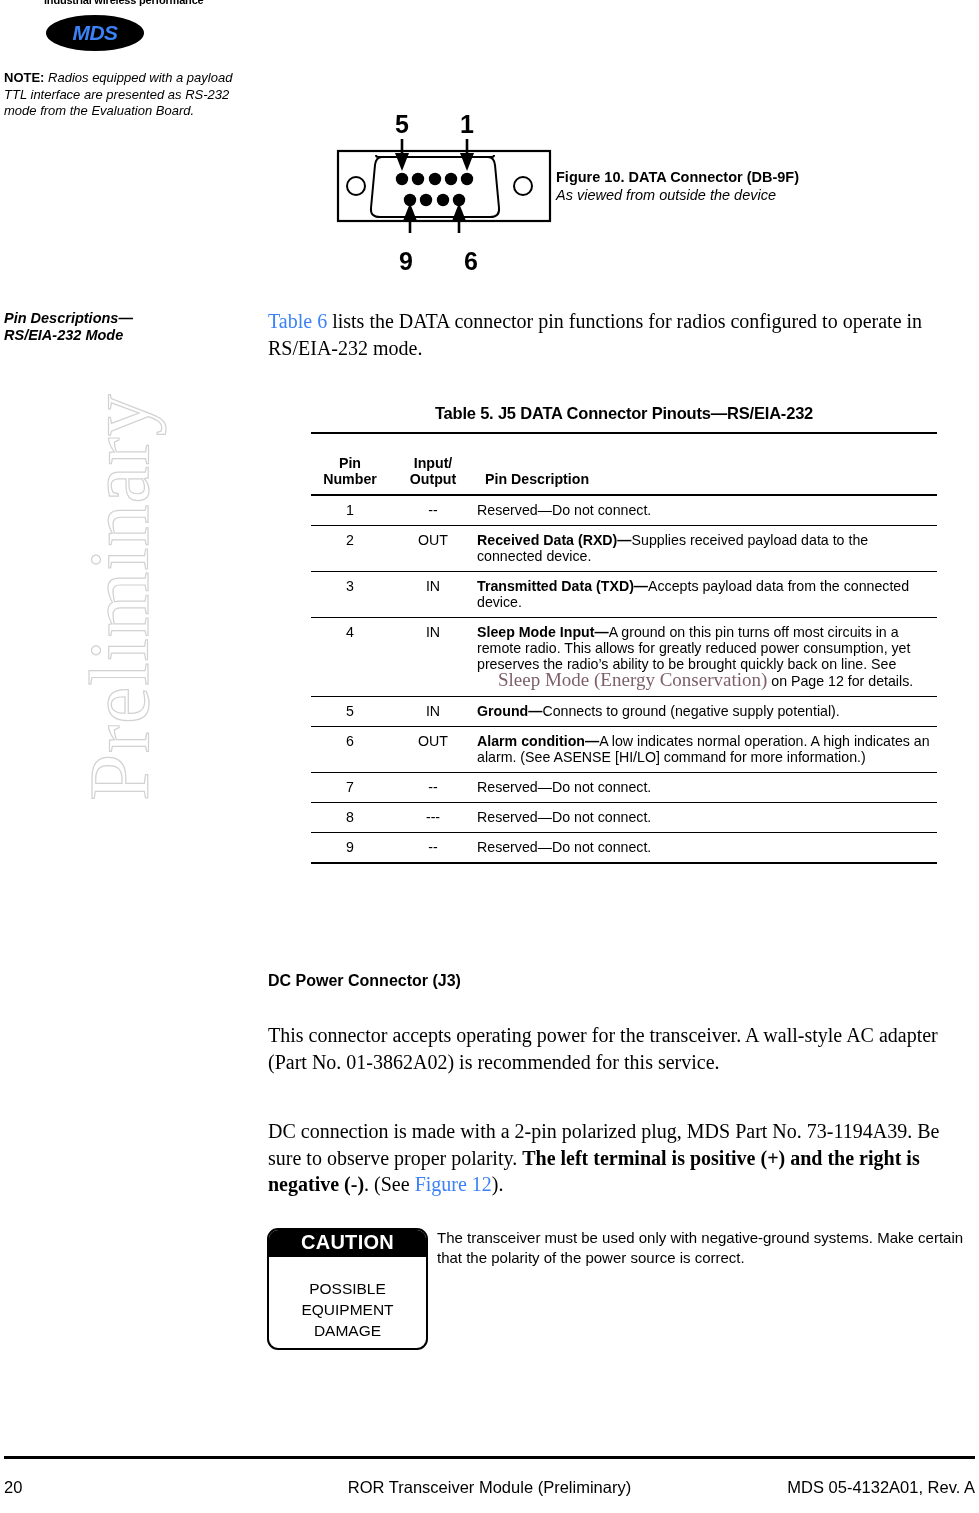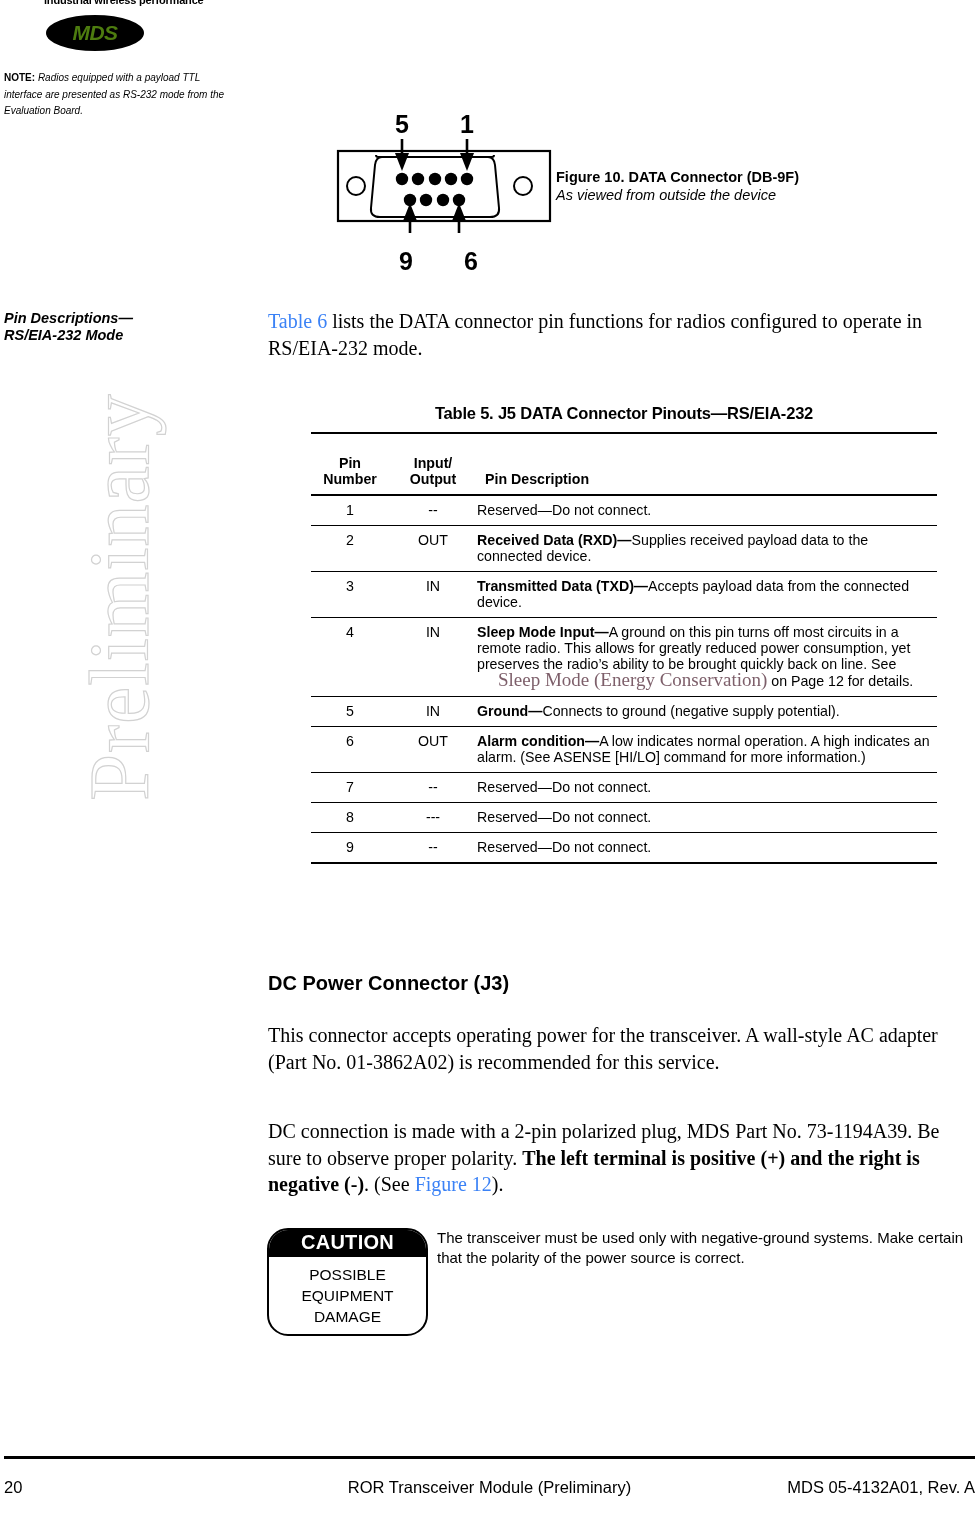--- a/index.html
+++ b/index.html
@@ -40,36 +40,36 @@
     inset: 0;
     background: #000;
     border-radius: 50%;
   }
   #mds-logo .word {
     position: absolute;
     inset: 0;
     display: flex;
     align-items: center;
     justify-content: center;
-    color: #4d7c0f;
+    color: #3b82f6;
     font-family: "Liberation Sans", sans-serif;
     font-weight: bold;
     font-style: italic;
     font-size: 21px;
     letter-spacing: -0.5px;
     padding-bottom: 1px;
   }
 
   
   #note-block {
     position: absolute;
     left: 4px;
     top: 70px;
     width: 235px;
-    font-size: 10px;
+    font-size: 13px;
     line-height: 16.5px;
     font-style: italic;
     font-family: "Liberation Sans", sans-serif;
   }
   #note-block .note-label {
     font-weight: bold;
     font-style: normal;
   }
 
   
@@ -190,52 +190,52 @@
     margin-left: 21px;
   }
 
   
   #dc-heading {
     position: absolute;
     left: 268px;
     top: 972px;
     font-family: "Liberation Sans", sans-serif;
     font-weight: bold;
-    font-size: 20px;
+    font-size: 16px;
   }
   #dc-p1 { top: 1022px; }
   #dc-p2 { top: 1118px; }
 
   
   #caution-box {
     position: absolute;
     left: 267px;
     top: 1228px;
     width: 157px;
     border: 2.2px solid #000;
-    border-radius: 21px;
+    border-radius: 11px;
     overflow: hidden;
     background: #fff;
   }
   #caution-box .caution-head {
     background: #000;
     color: #fff;
     text-align: center;
     font-family: "Liberation Sans", sans-serif;
     font-weight: bold;
     font-size: 20px;
     padding: 1px 0 3px 0;
     letter-spacing: 0.3px;
   }
   #caution-box .caution-body {
     text-align: center;
     font-family: "Liberation Sans", sans-serif;
     font-size: 15.5px;
     line-height: 21px;
-    padding: 7px 0 7px 0;
+    padding: 21px 0 7px 0;
   }
   #caution-text {
     position: absolute;
     left: 437px;
     top: 1228px;
     width: 545px;
     font-family: "Liberation Sans", sans-serif;
     font-size: 15px;
     line-height: 20px;
   }

